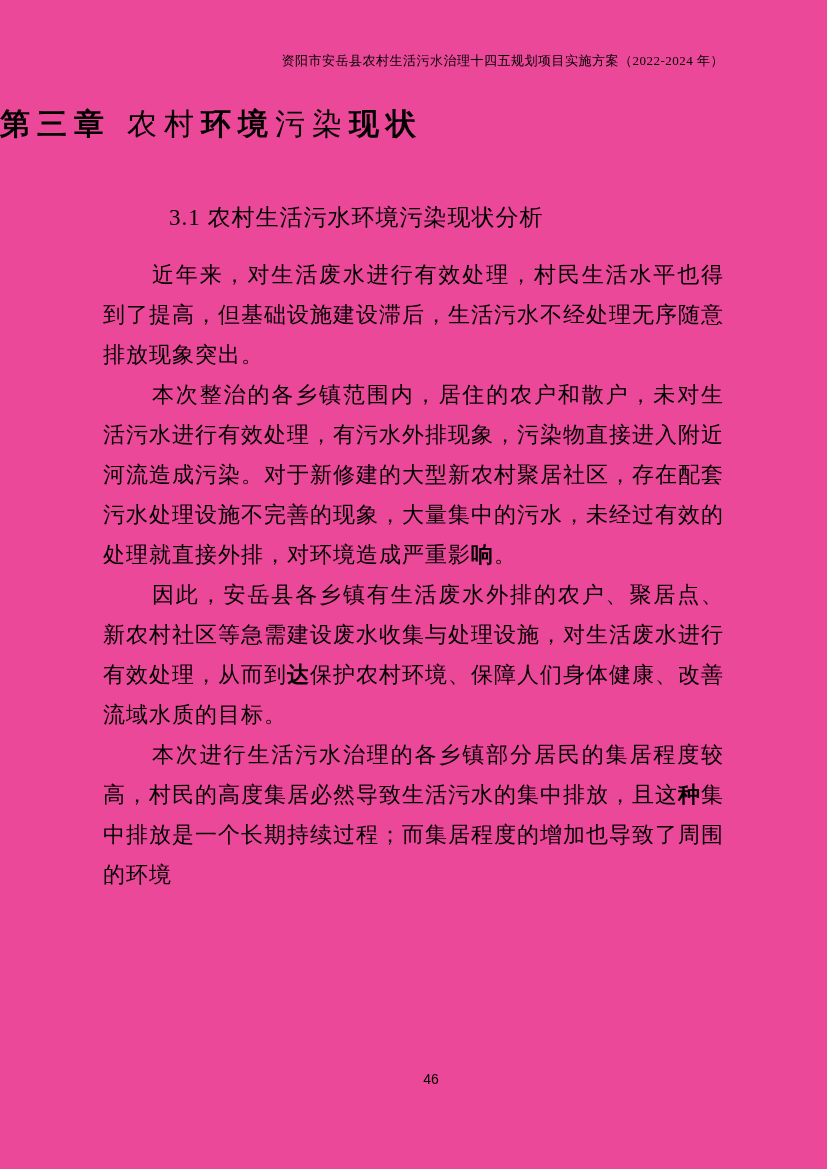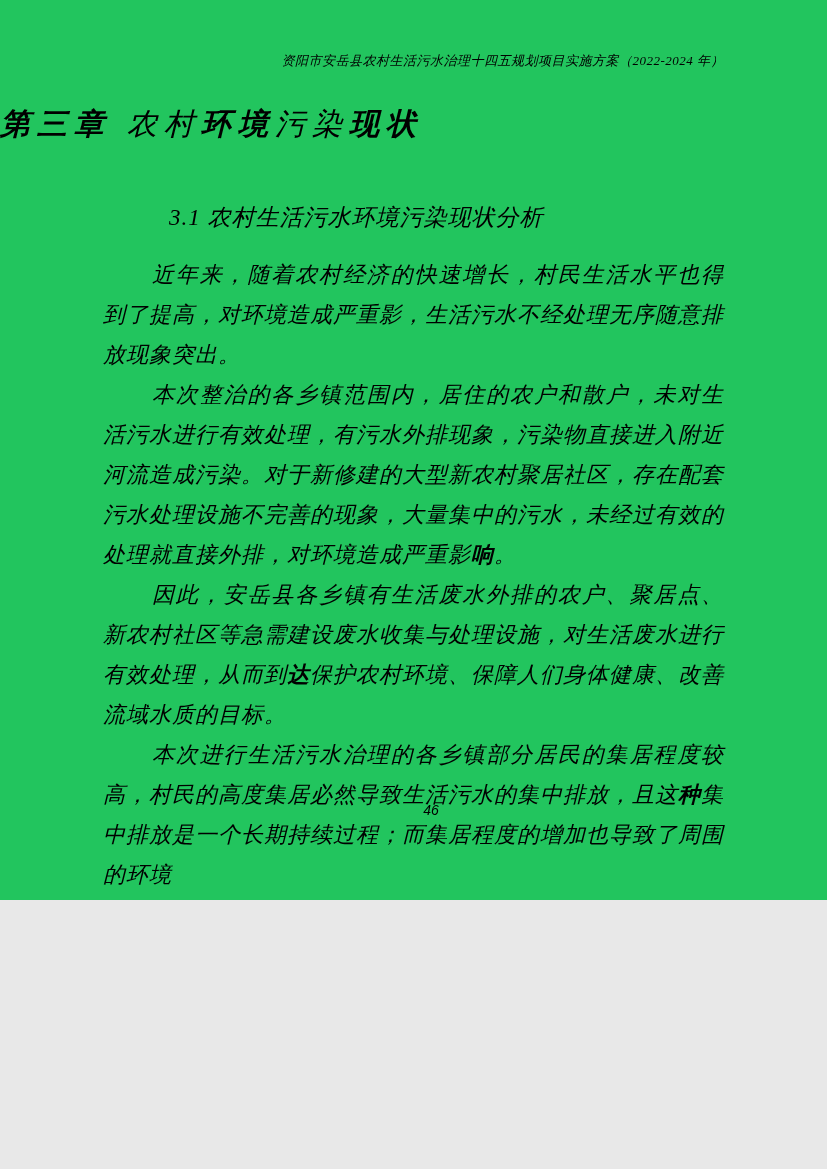--- a/index.html
+++ b/index.html
@@ -1,26 +1,25 @@
 <!DOCTYPE html>
 <html><head>
 <meta charset="utf-8">
 <style>
   * { box-sizing: border-box; }
   html, body { margin: 0; padding: 0; background: #e8e8e8; }
   .page {
     position: relative;
     width: 827px;
-    height: 900px;
+    height: 1169px;
     margin: 0 auto;
-    background: #22c55e;
+    background: #ec4899;
     color: #000000;
     font-family: "Liberation Serif", "DejaVu Serif", serif;
     overflow: hidden;
-    font-style: italic;
   }
   .doc-header {
     padding: 52px 103px 0 103px;
     text-align: right;
     font-size: 13px;
     line-height: 18px;
     letter-spacing: 0.5px;
     white-space: nowrap;
   }
   .chapter-title {
@@ -82,21 +81,21 @@
   <div class="doc-header">资阳市安岳县农村生活污水治理十四五规划项目实施方案（2022-2024 年）</div>
 
   <h1 class="chapter-title"><span class="seg-bold">第三章</span><span class="title-gap"></span><span>农村</span><span class="seg-bold">环境</span><span>污染</span><span class="seg-bold">现状</span></h1>
 
   <div class="content">
 
     <h2 class="sec-heading">3.1 农村生活污水环境污染现状分析</h2>
 
 
 
-    <p>近年来，随着农村经济的快速增长，村民生活水平也得到了提高，对环境造成严重影，生活污水不经处理无序随意排放现象突出。</p>
+    <p>近年来，对生活废水进行有效处理，村民生活水平也得到了提高，但基础设施建设滞后，生活污水不经处理无序随意排放现象突出。</p>
 
     <p><span>本次整治的各乡镇范围内，居住的农户和散户，未对生活污水进行有效处理，有污水外排现象，污染物直接进入附近河流造成污染。对于新修建的大型新农村聚居社区，存在配套污水处理设施不完善的现象，大量集中的污水，未经过有效的处理就直接外排，对环境造成严重影</span><span class="run-bold">响</span><span>。</span></p>
 
     <p><span>因此，安岳县各乡镇有生活废水外排的农户、聚居点、新农村社区等急需建设废水收集与处理设施，对生活废水进行有效处理，从而到</span><span class="run-bold">达</span><span>保护农村环境、保障人们身体健康、改善流域水质的目标。</span></p>
 
 
     <p><span>本次进行生活污水治理的各乡镇部分居民的集居程度较高，村民的高度集居必然导致生活污水的集中排放，且这</span><span class="run-bold">种</span><span>集中排放是一个长期持续过程；而集居程度的增加也导致了周围的环境</span></p>
 
   </div>
 

